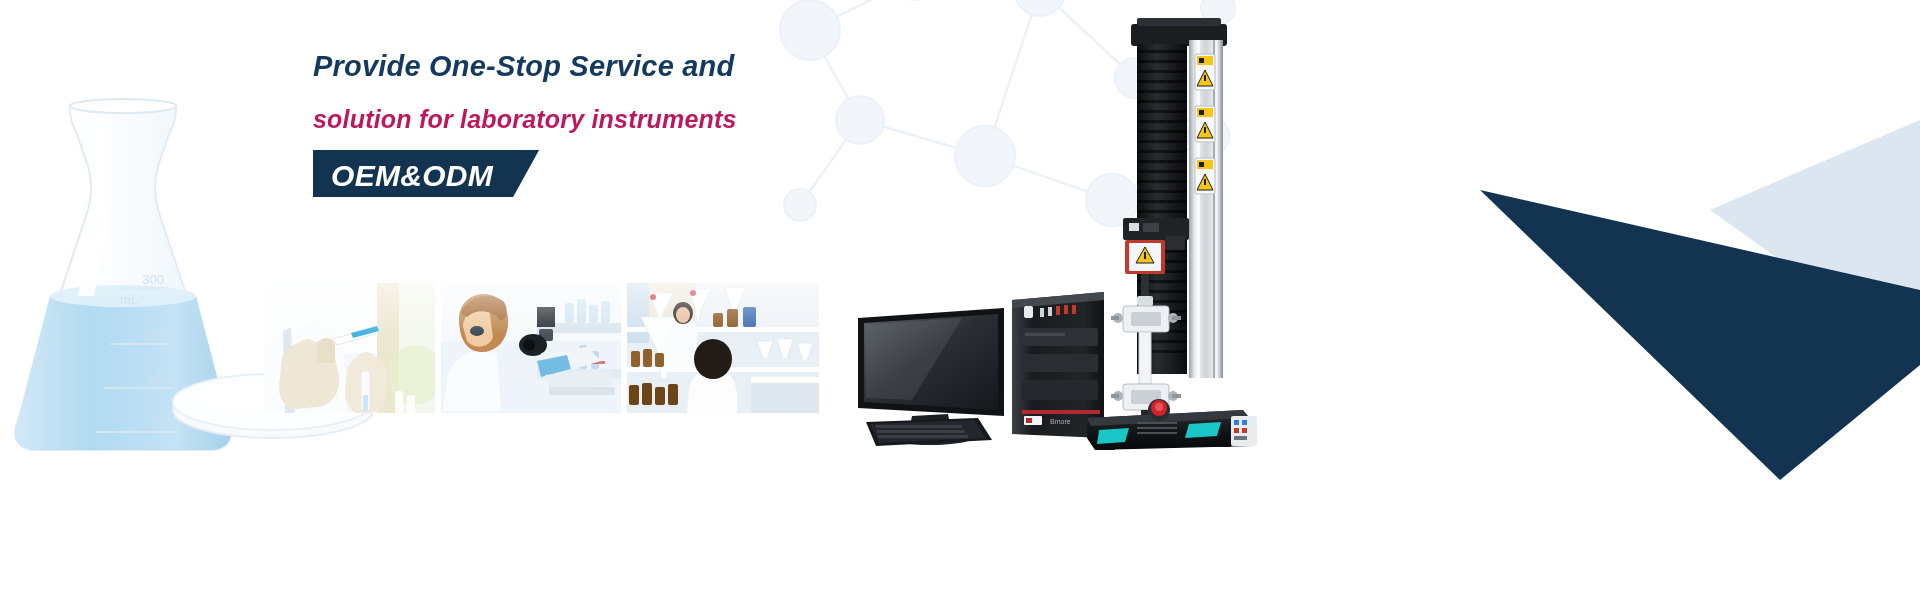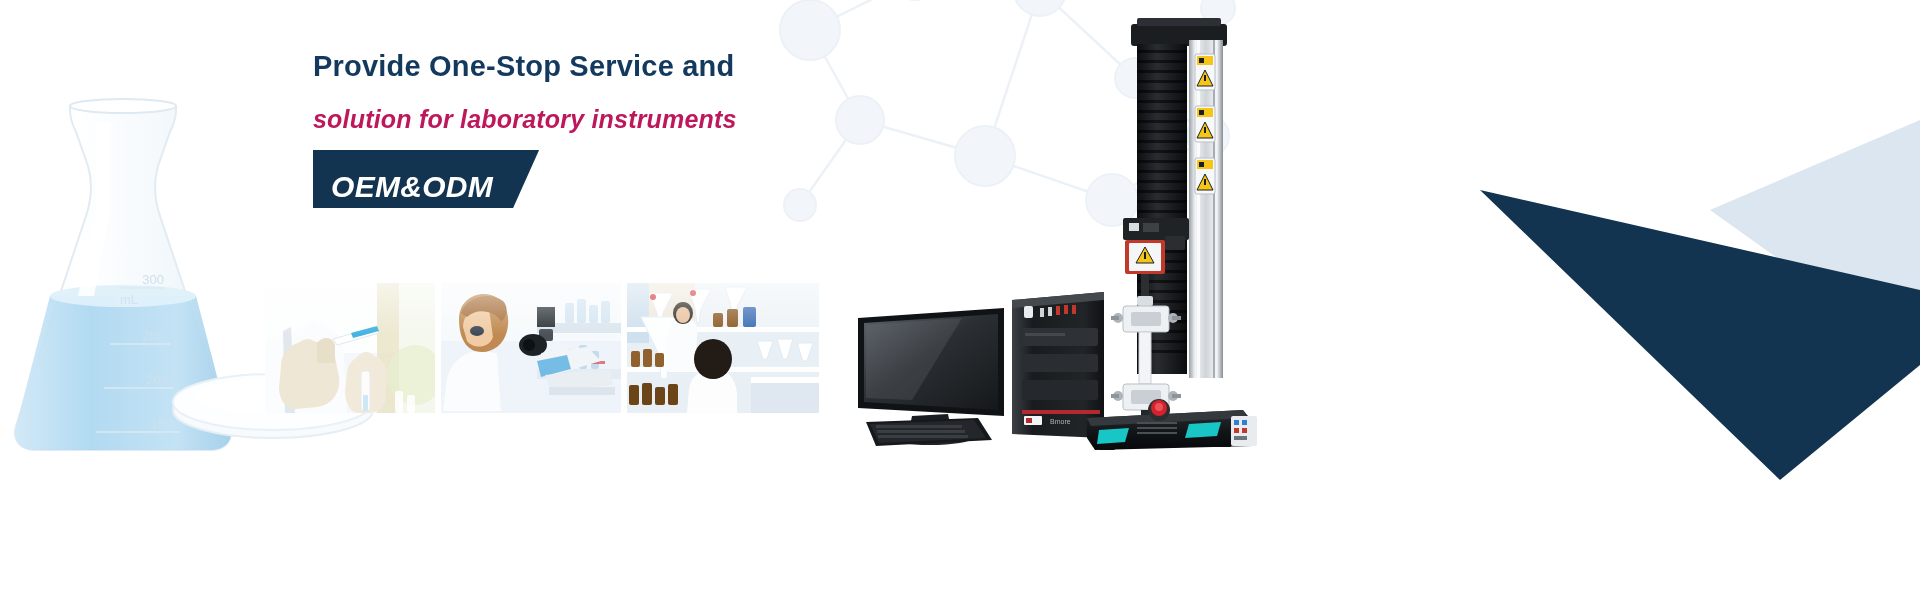--- a/index.html
+++ b/index.html
@@ -20,33 +20,33 @@
     pointer-events:none;
   }
   .arrow-dark{
     position:absolute;left:1480px;top:190px;width:440px;height:290px;
     pointer-events:none;
   }
 
   
   .copy{position:absolute;left:313px;top:52px;width:760px;}
   .headline{
-    font-size:29px;font-weight:bold;
+    font-size:29px;font-style:italic;font-weight:bold;
     color:#133a5e;letter-spacing:.2px;line-height:1;
     margin:0 0 26px 0;white-space:nowrap;
   }
   .subline{
     font-size:25px;font-style:italic;font-weight:bold;
     color:#be185d;letter-spacing:.2px;line-height:1;
     margin:0 0 18px 0;white-space:nowrap;
   }
   .badge{
     position:relative;display:inline-block;
     height:42px;line-height:42px;
-    padding:16px 46px 0 18px;
+    padding:5px 46px 0 18px;
     color:#ffffff;font-size:30px;font-style:italic;font-weight:bold;
     letter-spacing:.3px;white-space:nowrap;
     background:#123450;
     clip-path:polygon(0 0, 100% 0, calc(100% - 26px) 100%, 0 100%);
     -webkit-clip-path:polygon(0 0, 100% 0, calc(100% - 26px) 100%, 0 100%);
   }
 
   
   .flask-wrap{position:absolute;left:-8px;top:88px;width:270px;height:380px;}
   .petri-wrap{position:absolute;left:168px;top:338px;width:210px;height:110px;}

